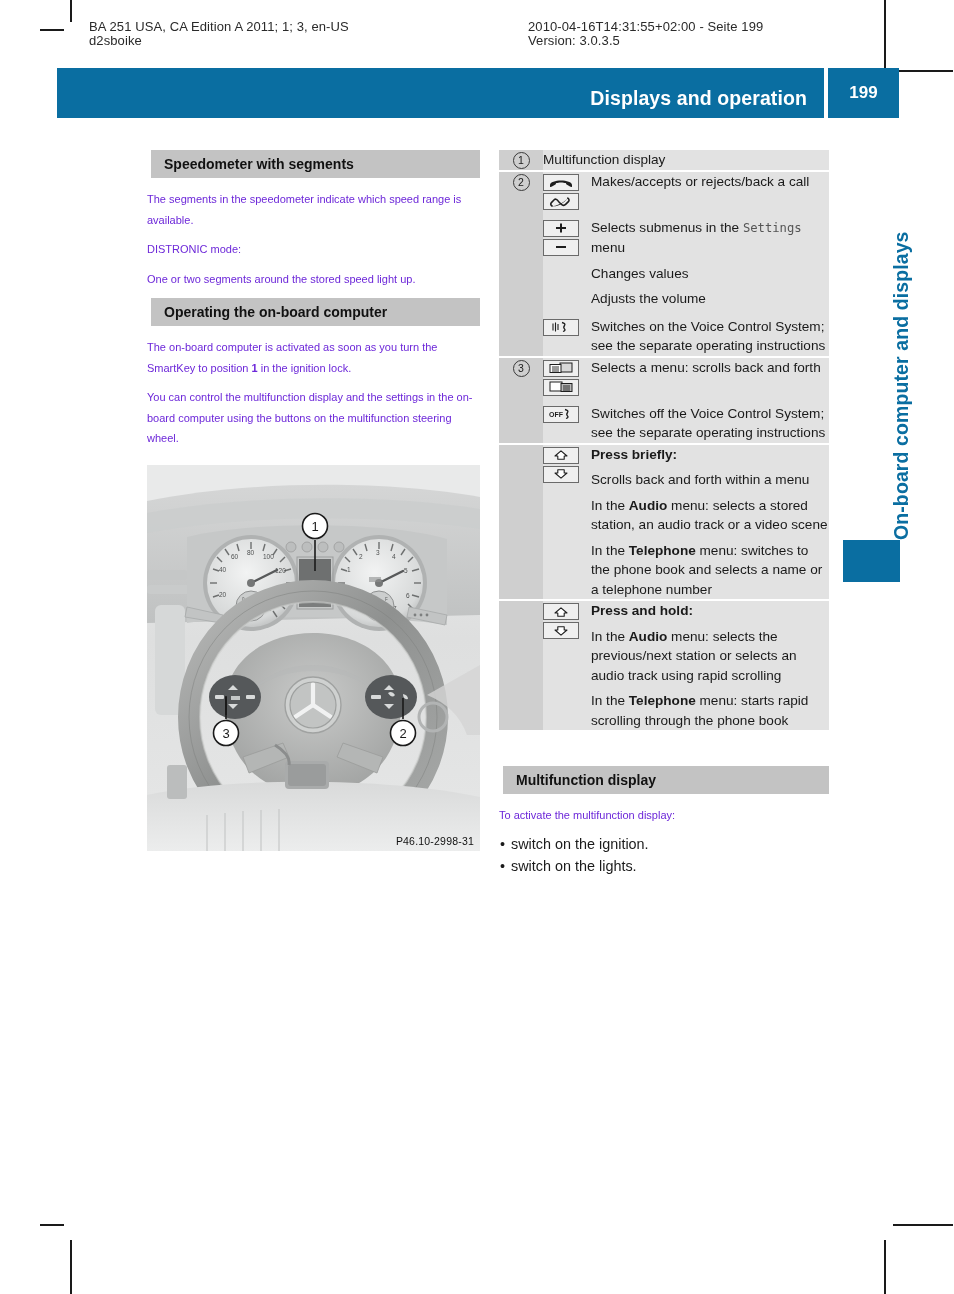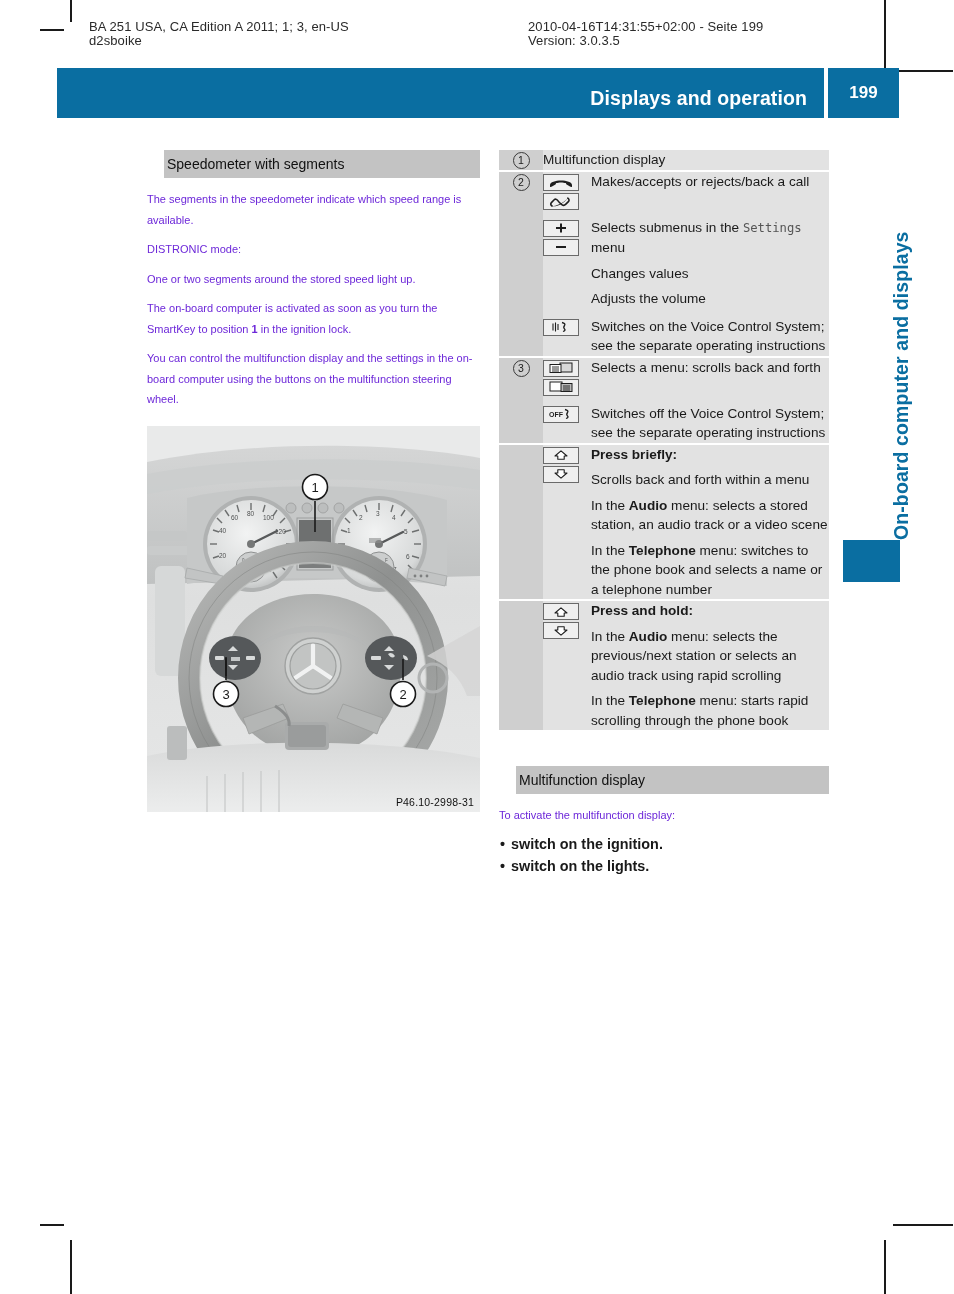--- a/index.html
+++ b/index.html
@@ -41,31 +41,31 @@
     letter-spacing:.1px;
   }
   .vtab-marker{position:absolute;left:843px;top:540px;width:57px;height:42px;background:#0a6ea1;}
 
   
   .col-left{position:absolute;left:147px;top:150px;width:333px;}
   .col-right{position:absolute;left:499px;top:150px;width:330px;}
 
   
   .sec-head{
-    background:#c3c3c3;font-size:14px;font-weight:normal;color:#111;
-    padding:6px 0 6px 3px;margin:0 0 11px 17px;line-height:16px;
+    background:#c3c3c3;font-size:14px;font-weight:bold;color:#111;
+    padding:6px 0 6px 13px;margin:0 0 11px 4px;line-height:16px;
   }
 
   
   p.body{margin:0 0 9px 0;font-size:11px;line-height:20.5px;color:#6d28d9;}
   p.body:last-child{margin-bottom:0;}
   .gap-after{margin-bottom:34px;}
 
   ul.bullets{margin:7px 0 0 0;padding:0;list-style:none;}
-  ul.bullets li{font-size:14.4px;line-height:22px;padding-left:12px;position:relative;font-weight:bold;}
+  ul.bullets li{font-size:14.4px;line-height:22px;padding-left:12px;position:relative;}
   ul.bullets li:before{content:"\2022";position:absolute;left:1px;top:0;}
 
   
   figure.fig{margin:0;position:relative;width:333px;height:386px;
     background:linear-gradient(180deg,#e9eaea 0%,#dfe0e0 48%,#e5e6e6 100%);overflow:hidden;}
   .fig-caption{position:absolute;right:6px;bottom:4px;font-size:10.5px;color:#111;letter-spacing:.2px;}
 
   
   table.ctrl{width:330px;border-collapse:collapse;table-layout:fixed;}
   table.ctrl td{vertical-align:top;padding:0;}
@@ -126,20 +126,21 @@
 <div class="vtab-text">On-board computer and displays</div>
 <div class="vtab-marker"></div>
 
 <div class="col-left">
 
   <h2 class="sec-head">Speedometer with segments</h2>
   <p class="body">The segments in the speedometer indicate which speed range is available.</p>
   <p class="body">DISTRONIC mode:</p>
   <p class="body gap-after">One or two segments around the stored speed light up.</p>
 
+  <h2 class="sec-head">Operating the on-board computer</h2>
   <p class="body"><span>The on-board computer is activated as soon as you turn the SmartKey to position </span><b>1</b><span> in the ignition lock.</span></p>
   <p class="body" style="margin-bottom:16px;">You can control the multifunction display and the settings in the on-board computer using the buttons on the multifunction steering wheel.</p>
 
   <figure class="fig">
     <svg width="333" height="386" viewBox="0 0 333 386">
       <defs>
         <linearGradient id="bgG" x1="0" y1="0" x2="0" y2="1">
           <stop offset="0%" stop-color="#ebecec"></stop>
             <stop offset="45%" stop-color="#dedfdf"></stop>
             <stop offset="100%" stop-color="#e6e7e7"></stop>

